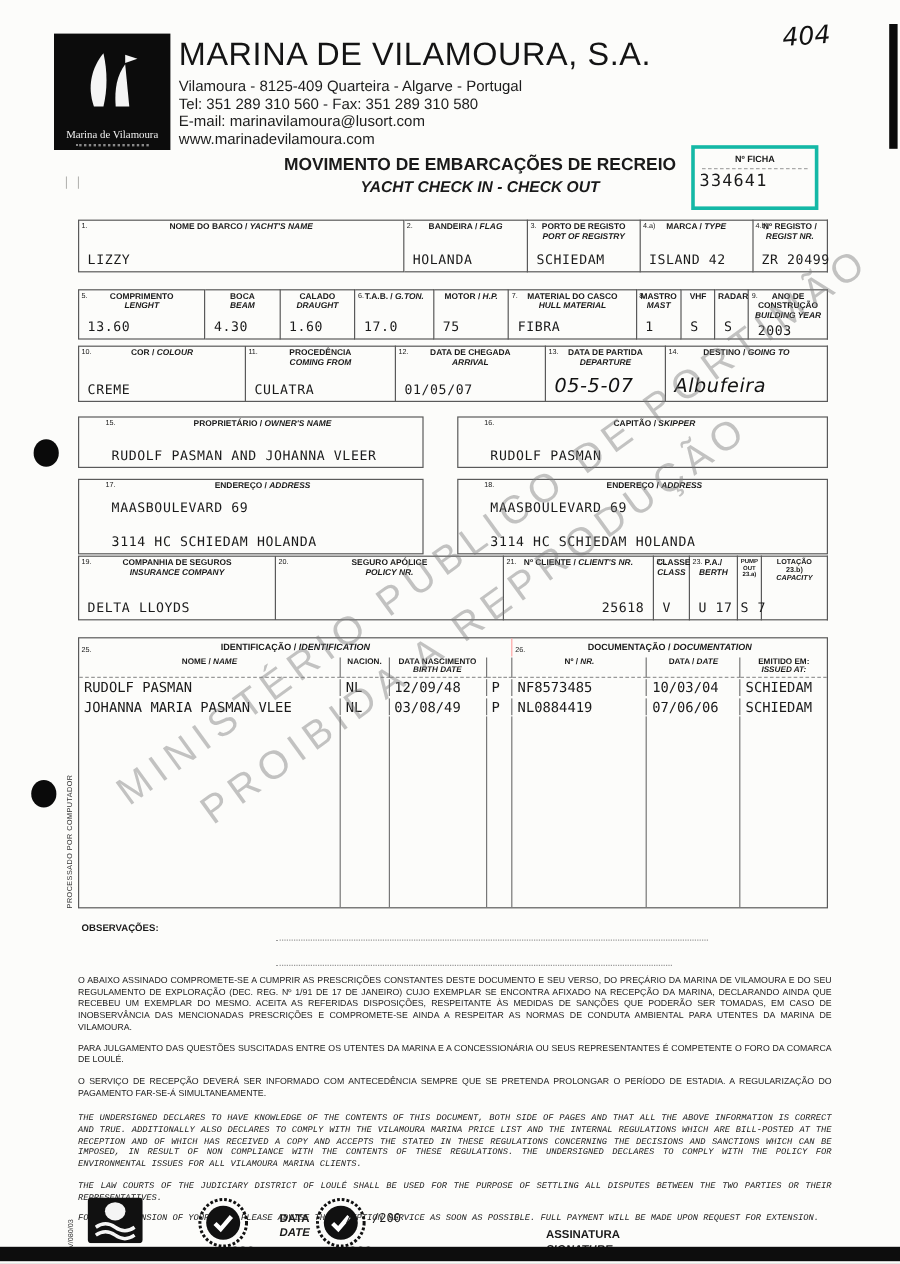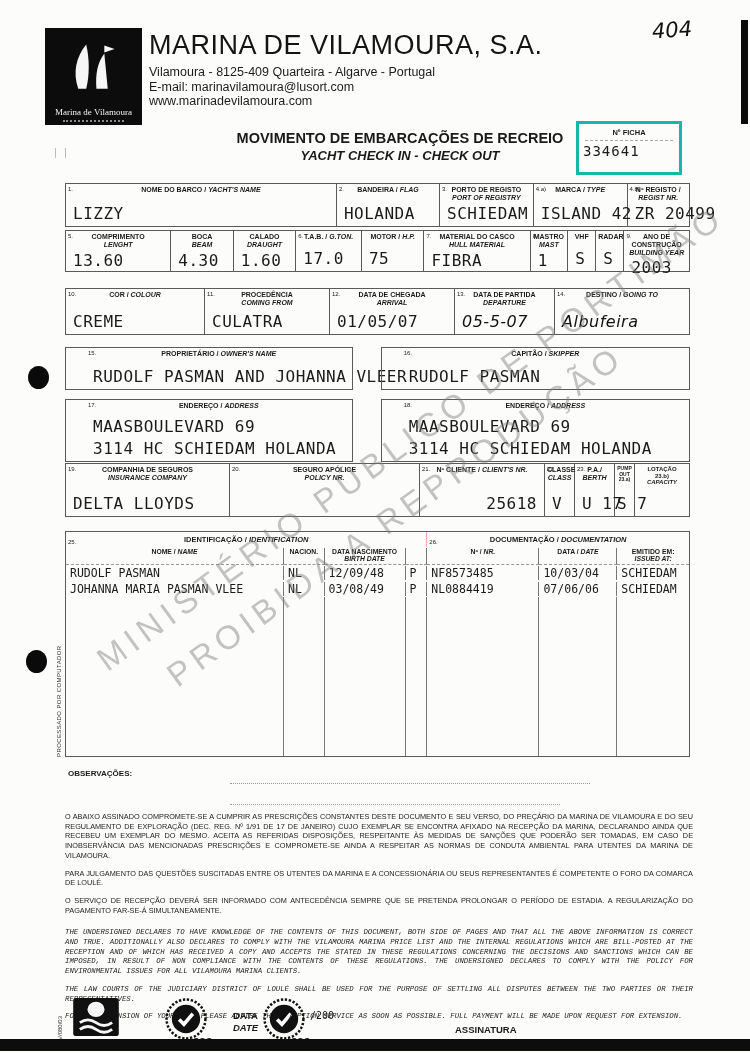--- a/index.html
+++ b/index.html
@@ -35,21 +35,21 @@
   
   .frow{position:absolute;left:65px;width:625px;display:flex;}
   .cell{border:1px solid #5a5a5a;border-left-width:0;display:flex;flex-direction:column;
         box-sizing:border-box;min-width:0;}
   .cell:first-child{border-left-width:1px;}
   .cell-head{position:relative;padding:2px 2px 1px;text-align:center;font-size:7px;
         font-weight:bold;line-height:1.12;}
   .fnum{position:absolute;left:2px;top:2px;font-size:6px;font-weight:normal;}
   .en{font-style:italic;}
   .stack .pt,.stack .en{display:block;}
-  .cell-val{flex:1;display:flex;align-items:flex-end;padding:1px 7px 3px;font-size:16px;
+  .cell-val{flex:1;display:flex;align-items:flex-end;padding:1px 7px 3px;font-size:11px;
         letter-spacing:.5px;white-space:nowrap;}
   .boxrow{justify-content:space-between;}
   .boxrow .cell{border-left-width:1px;padding-left:20px;}
   .addr-val{flex-direction:column;align-items:flex-start;justify-content:space-between;padding-top:6px;}
 
   
   .idtable{position:absolute;left:65px;top:531px;width:625px;height:226px;border:1px solid #5a5a5a;
         box-sizing:border-box;display:flex;flex-direction:column;}
   .id-sechead{display:flex;font-size:7.5px;font-weight:bold;height:15px;align-items:center;}
   .id-sec{position:relative;text-align:center;height:100%;line-height:15px;box-sizing:border-box;}
@@ -121,20 +121,21 @@
       <path d="M17 45 C12 31 15 17 24 6 C27 19 27 33 24 45 Z" fill="#f5f5f5"></path>
       <path d="M33 45 C32 32 34 22 40 14 L43 45 Z" fill="#f5f5f5"></path>
       <path d="M40 13 L40 7 L49 10 Z" fill="#f5f5f5"></path>
     </svg>
     <div class="logo-caption">Marina de Vilamoura</div>
     <div class="logo-sub"></div>
   </div>
   <div class="company">
     <div class="company-name">MARINA DE VILAMOURA, S.A.</div>
     <div class="company-line">Vilamoura - 8125-409 Quarteira - Algarve - Portugal</div>
+    <div class="company-line">Tel: 351 289 310 560 - Fax: 351 289 310 580</div>
     <div class="company-line">E-mail: marinavilamoura@lusort.com</div>
     <div class="company-line">www.marinadevilamoura.com</div>
   </div>
 
   <div class="title">
     <div class="title-pt">MOVIMENTO DE EMBARCAÇÕES DE RECREIO</div>
     <div class="title-en">YACHT CHECK IN - CHECK OUT</div>
   </div>
   <div class="ficha">
     <div class="ficha-label">Nº FICHA</div>
@@ -166,21 +167,21 @@
         <span class="pt">MARCA /</span> <span class="en">TYPE</span></div>
       <div class="cell-val mono">ISLAND 42</div>
     </div>
     <div class="cell" style="width:10%">
       <div class="cell-head"><span class="fnum">4.b)</span>
         <span class="pt">Nº REGISTO /</span> <span class="en">REGIST NR.</span></div>
       <div class="cell-val mono">ZR 20499</div>
     </div>
   </div>
 
-  <div class="frow" style="top:230px;height:42px;">
+  <div class="frow" style="top:241px;height:42px;">
     <div class="cell" style="width:17%">
       <div class="cell-head stack">
           <span class="fnum">5.</span>
         <span class="pt">COMPRIMENTO</span>
           <span class="en">LENGHT</span>
         </div>
       <div class="cell-val mono">13.60</div>
     </div>
     <div class="cell" style="width:10%">
       <div class="cell-head stack">

